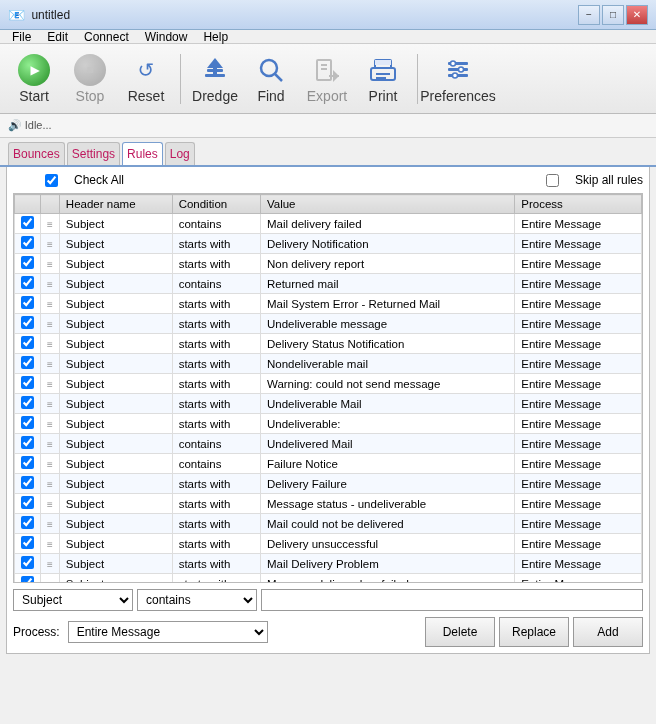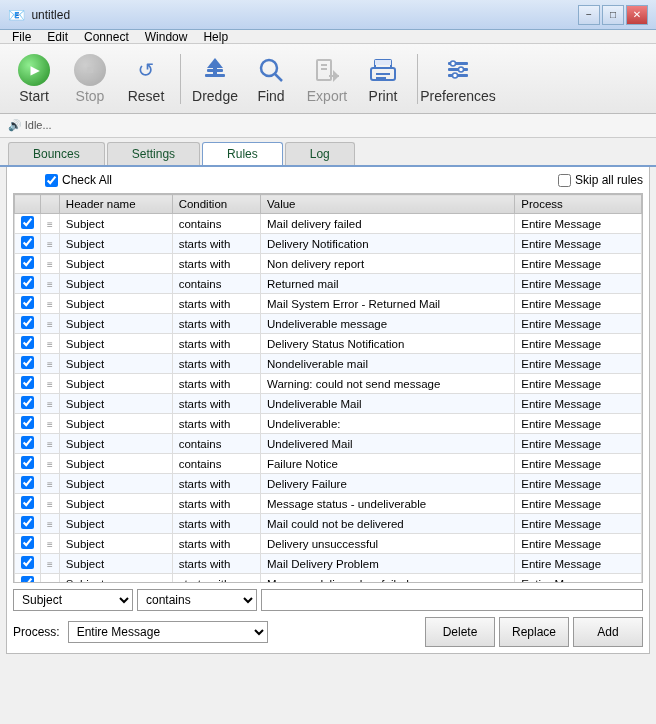--- a/index.html
+++ b/index.html
@@ -32,26 +32,26 @@
     .stop-icon::after { content: '■'; color: #999; font-size: 12px; }
     
     
     .reset-icon { width: 32px; height: 32px; display: flex; align-items: center; justify-content: center; color: #4a7ac7; font-size: 20px; }
     
     
     .status-bar { height: 24px; background: #f5f5f5; border-bottom: 1px solid #ccc; display: flex; align-items: center; padding: 0 8px; font-size: 11px; color: #555; }
     
     
     .tab-bar { display: flex; background: #f0f0f0; border-bottom: 2px solid #7a9fcf; padding: 4px 8px 0; gap: 2px; }
-    .tab { padding: 4px 24px; font-size: 12px; cursor: pointer; border: 1px solid #bbb; border-bottom: none; background: #e0e0e0; color: #14532d; border-radius: 3px 3px 0 0; }
+    .tab { padding: 4px 4px; font-size: 12px; cursor: pointer; border: 1px solid #bbb; border-bottom: none; background: #e0e0e0; color: #be185d; border-radius: 3px 3px 0 0; }
     .tab.active { background: white; border-color: #7a9fcf; font-weight: normal; }
     
     
     .check-all-row { display: flex; align-items: center; justify-content: space-between; padding: 2px 0 6px; }
-    .check-label { display: flex; align-items: center; gap: 4px; font-size: 12px; cursor: pointer; padding-left: 32px; }
+    .check-label { display: flex; align-items: center; gap: 16px; font-size: 12px; cursor: pointer; padding-left: 32px; }
     
     
     .rules-table { width: 100%; border-collapse: collapse; font-size: 11.5px; }
     .rules-table th { background: linear-gradient(to bottom, #e8e8e8, #d8d8d8); border: 1px solid #bbb; padding: 3px 6px; text-align: left; font-weight: normal; }
     .rules-table td { border: 1px solid #ddd; padding: 2px 6px; white-space: nowrap; }
     .rules-table tr:nth-child(odd) td { background: white; }
     .rules-table tr:nth-child(even) td { background: #f5f9ff; }
     
     
     .table-scroll { height: 390px; overflow-y: auto; overflow-x: hidden; border: 1px solid #bbb; }

